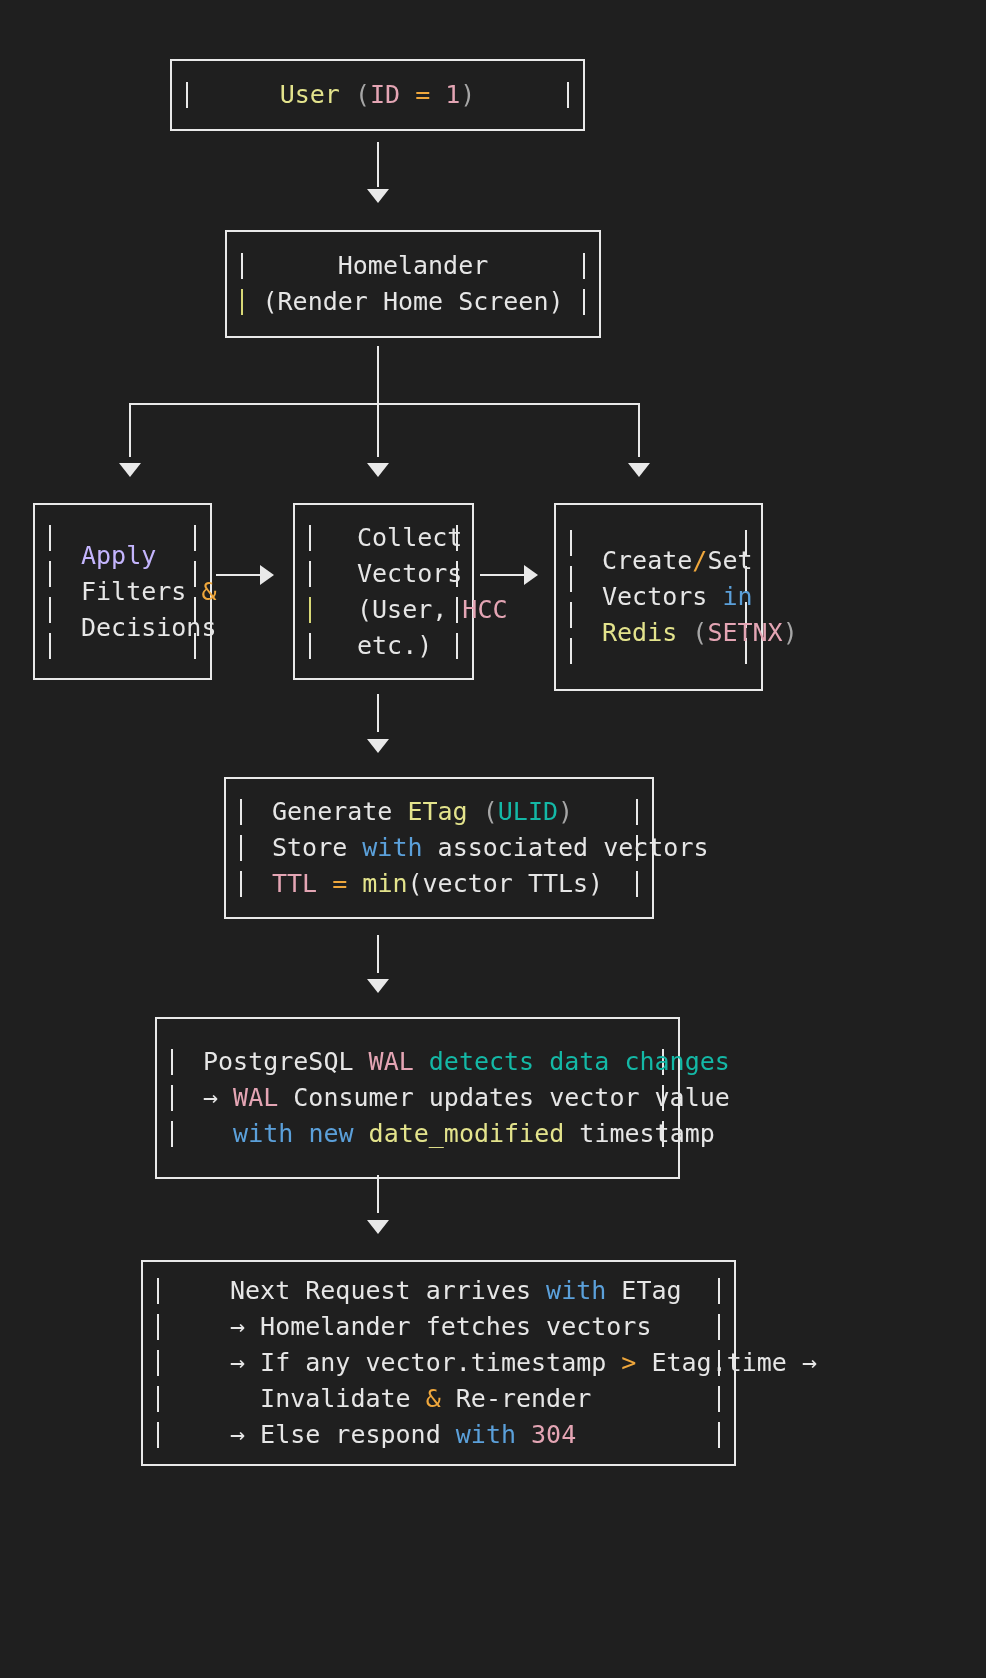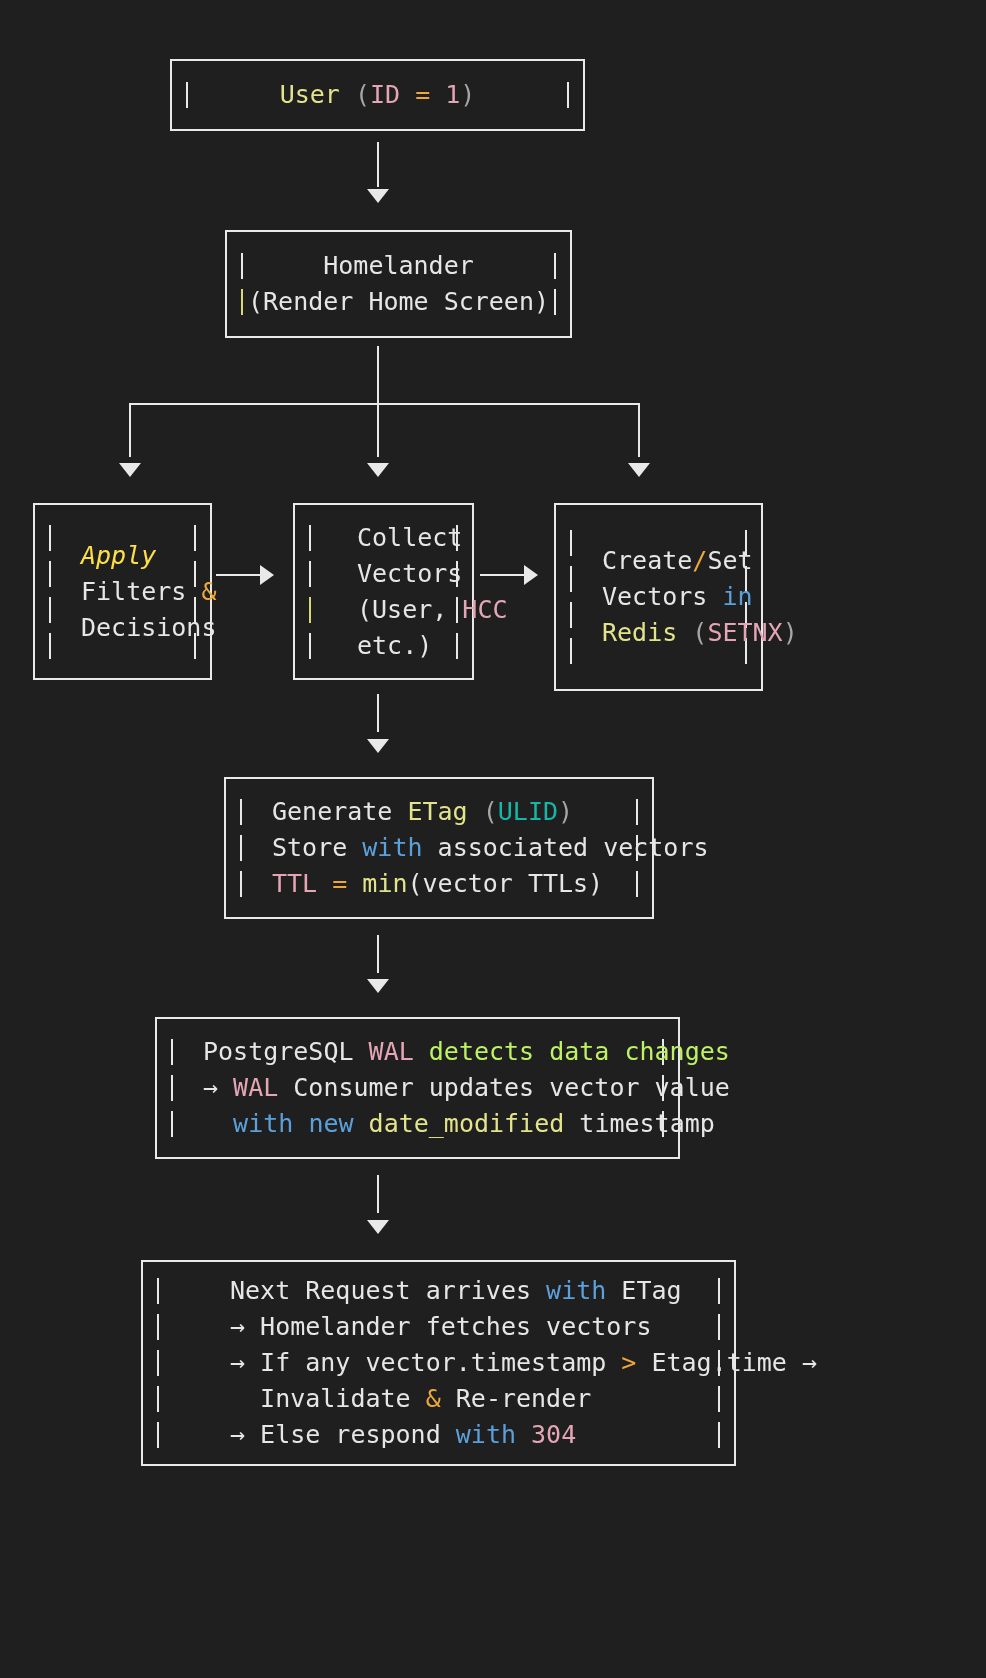--- a/index.html
+++ b/index.html
@@ -102,21 +102,21 @@
       <div class="pipe-l">
         <i></i>
       </div>
       <div class="pipe-r">
         <i></i>
       </div>
       <div class="body">
         <div class="line" style="font-size: 25px;"><span style="color: rgb(227, 227, 140);">User </span><span style="color: rgb(166, 166, 166);">(</span><span style="color: rgb(228, 165, 180);">ID</span><span style="color: rgb(230, 230, 230);"> </span><span style="color: rgb(239, 167, 60);">=</span><span style="color: rgb(230, 230, 230);"> </span><span style="color: rgb(228, 165, 180);">1</span><span style="color: rgb(166, 166, 166);">)</span></div>
       </div>
     </div>
-    <div class="node center" style="left: 225px; top: 230px; width: 347px; height: 108px;">
+    <div class="node center" style="left: 225px; top: 230px; width: 376px; height: 108px;">
       <div class="pipe-l">
         <i></i>
         <i class="y"></i>
       </div>
       <div class="pipe-r">
         <i></i>
         <i></i>
       </div>
       <div class="body">
         <div class="line" style="font-size: 25px;"><span style="color: rgb(230, 230, 230);">Homelander</span></div>
@@ -130,21 +130,21 @@
         <i></i>
         <i></i>
       </div>
       <div class="pipe-r">
         <i></i>
         <i></i>
         <i></i>
         <i></i>
       </div>
       <div class="body">
-        <div class="line" style="font-size: 25px;"><span style="color: #fde047; font-style: italic;">Apply</span></div>
+        <div class="line" style="font-size: 25px;"><span style="color: #c4b5fd;">Apply</span></div>
         <div class="line" style="font-size: 25px;"><span style="color: rgb(230, 230, 230);">Filters </span><span style="color: rgb(239, 167, 60);">&amp;</span></div>
         <div class="line" style="font-size: 25px;"><span style="color: rgb(230, 230, 230);">Decisions</span></div>
       </div>
     </div>
     <div class="node left" style="left: 293px; top: 503px; width: 181px; height: 177px; padding-left: 16px;">
       <div class="pipe-l">
         <i></i>
         <i></i>
         <i class="y"></i>
         <i></i>
@@ -191,33 +191,33 @@
         <i></i>
         <i></i>
         <i></i>
       </div>
       <div class="body">
         <div class="line" style="font-size: 25px;"><span style="color: rgb(230, 230, 230);">Generate </span><span style="color: rgb(227, 227, 140);">ETag</span><span style="color: rgb(230, 230, 230);"> </span><span style="color: rgb(166, 166, 166);">(</span><span style="color: #14b8a6; text-align: right;">ULID</span><span style="color: rgb(166, 166, 166);">)</span></div>
         <div class="line" style="font-size: 25px;"><span style="color: rgb(230, 230, 230);">Store </span><span style="color: rgb(91, 160, 218);">with</span><span style="color: rgb(230, 230, 230);"> associated vectors</span></div>
         <div class="line" style="font-size: 25px;"><span style="color: rgb(228, 165, 180);">TTL</span><span style="color: rgb(230, 230, 230);"> </span><span style="color: rgb(239, 167, 60);">=</span><span style="color: rgb(230, 230, 230);"> </span><span style="color: rgb(227, 227, 140);">min</span><span style="color: rgb(230, 230, 230);">(vector TTLs)</span></div>
       </div>
     </div>
-    <div class="node left" style="left: 155px; top: 1017px; width: 525px; height: 142px;">
-      <div class="pipe-l">
-        <i></i>
-        <i></i>
-        <i></i>
-      </div>
-      <div class="pipe-r">
-        <i></i>
-        <i></i>
-        <i></i>
-      </div>
-      <div class="body">
-        <div class="line" style="font-size: 25px;"><span style="color: rgb(230, 230, 230);">PostgreSQL </span><span style="color: rgb(228, 165, 180);">WAL</span><span style="color: #bef264;"> detects data changes</span></div>
+    <div class="node left" style="left: 155px; top: 1017px; width: 525px; height: 162px;">
+      <div class="pipe-l">
+        <i></i>
+        <i></i>
+        <i></i>
+      </div>
+      <div class="pipe-r">
+        <i></i>
+        <i></i>
+        <i></i>
+      </div>
+      <div class="body">
+        <div class="line" style="font-size: 25px;"><span style="color: rgb(230, 230, 230);">PostgreSQL </span><span style="color: rgb(228, 165, 180);">WAL</span><span style="color: #14b8a6;"> detects data changes</span></div>
         <div class="line" style="font-size: 25px;"><span style="color: rgb(230, 230, 230);">→ </span><span style="color: rgb(228, 165, 180);">WAL</span><span style="color: rgb(230, 230, 230);"> Consumer updates vector value</span></div>
         <div class="line" style="font-size: 25px;"><span style="color: rgb(230, 230, 230);">  </span><span style="color: rgb(91, 160, 218);">with</span><span style="color: rgb(230, 230, 230);"> </span><span style="color: rgb(91, 160, 218);">new</span><span style="color: rgb(230, 230, 230);"> </span><span style="color: rgb(227, 227, 140);">date_modified</span><span style="color: rgb(230, 230, 230);"> timestamp</span></div>
       </div>
     </div>
     <div class="node left" style="left: 141px; top: 1260px; width: 595px; height: 206px; padding-left: 41px;">
       <div class="pipe-l">
         <i></i>
         <i></i>
         <i></i>
         <i></i>

